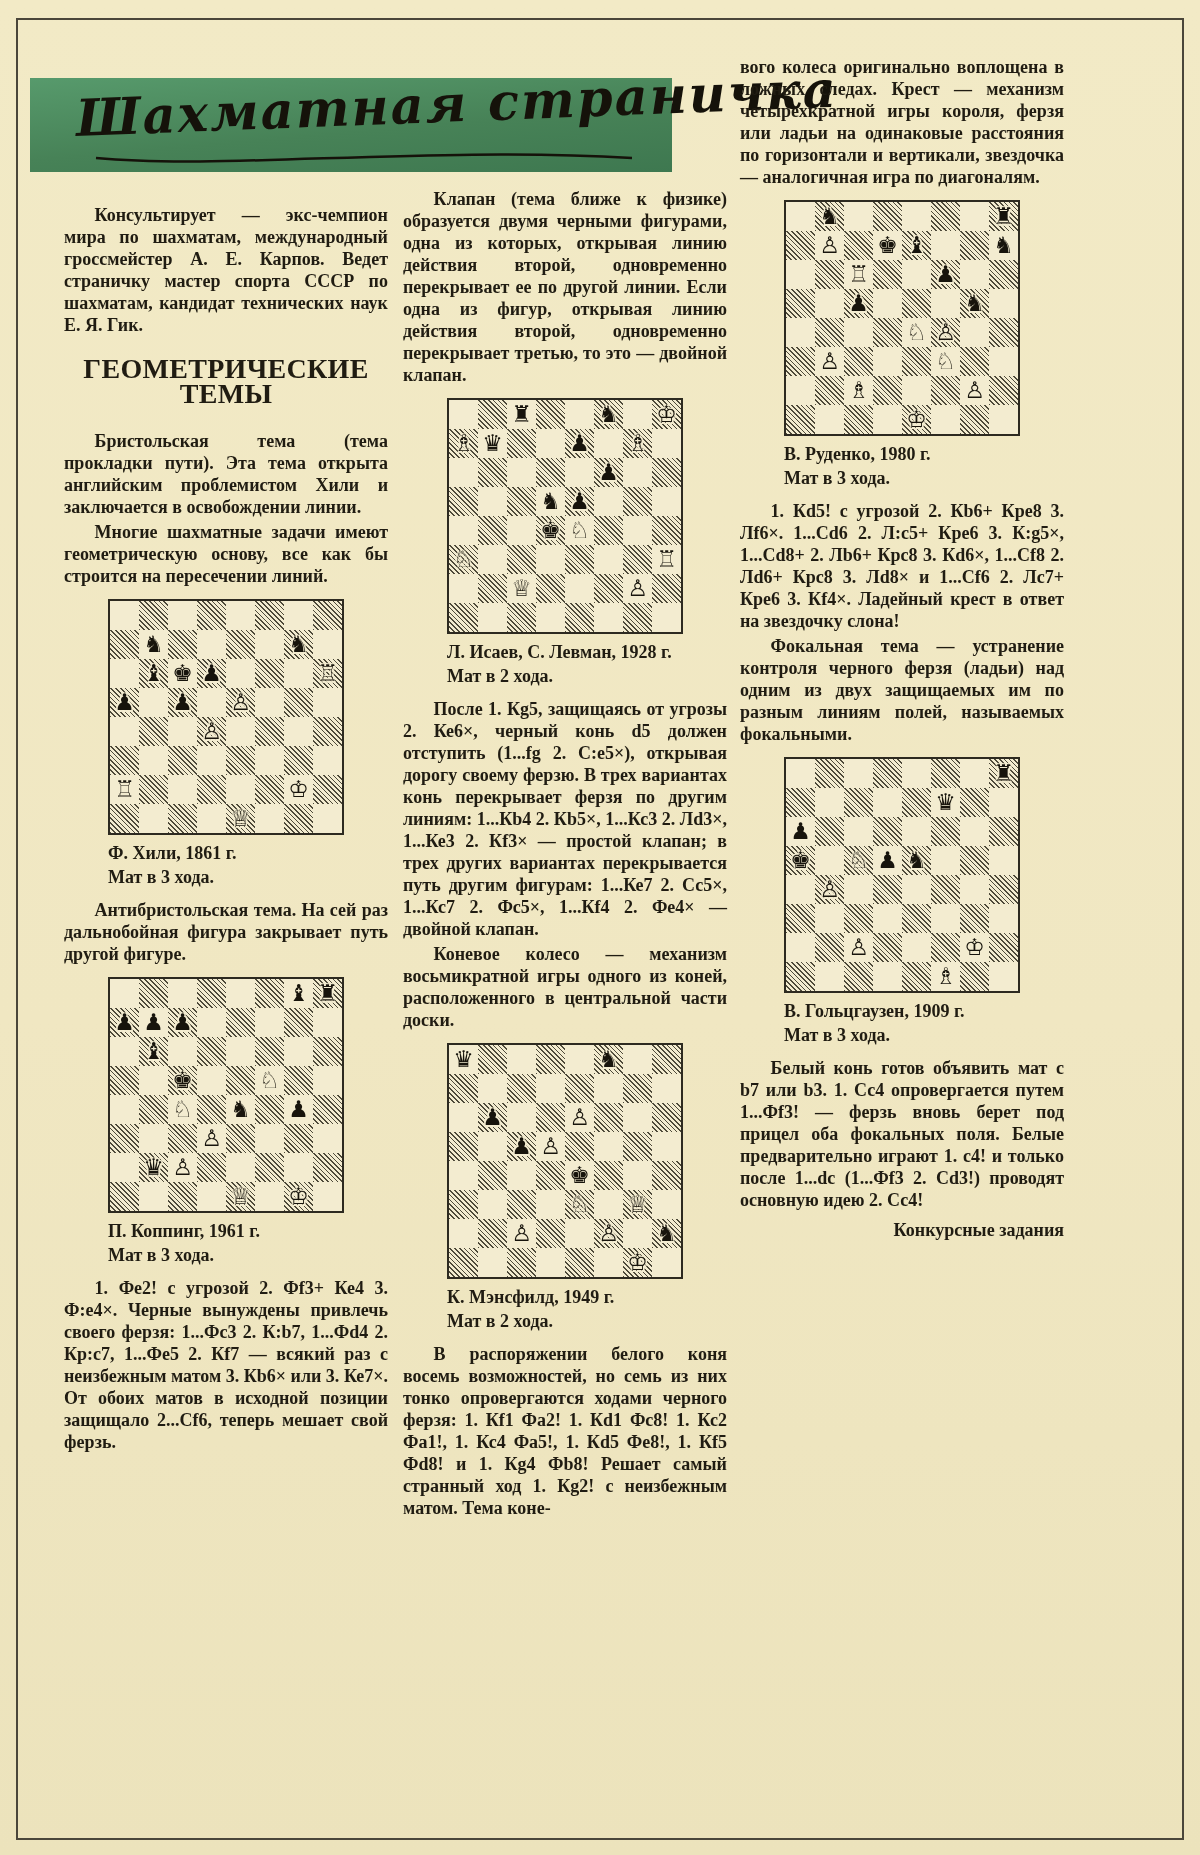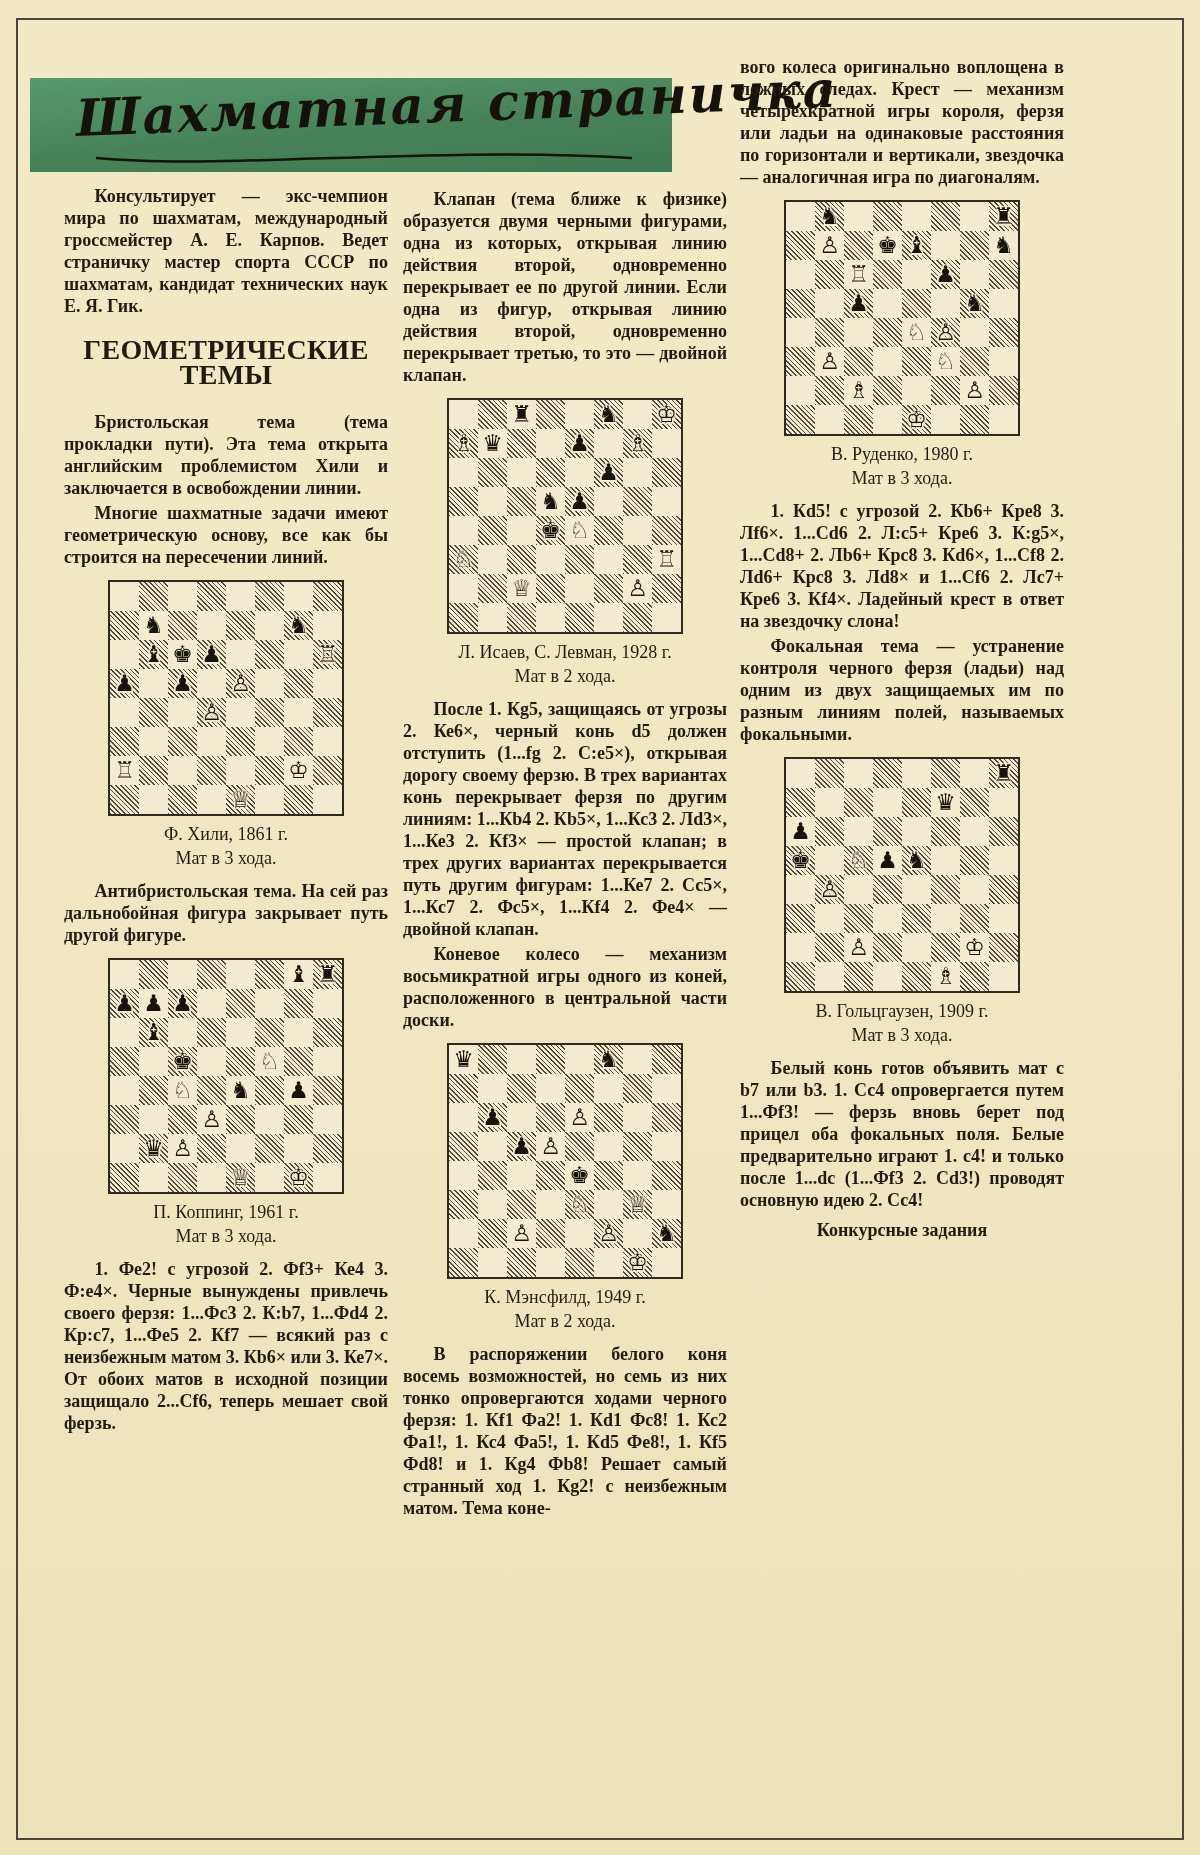--- a/index.html
+++ b/index.html
@@ -23,30 +23,30 @@
     font-family:"DejaVu Serif",serif; font-style:italic; font-weight:700;
     font-size:51px; letter-spacing:2px; color:#15120a;
     transform:rotate(-2.2deg); transform-origin:left center;
   }
   .banner-swash { position:absolute; left:64px; bottom:4px; }
   
   .col {
     position:absolute; width:324px; text-align:justify;
     font-size:18px; line-height:22px; font-weight:700;
   }
-  .col1 { left:64px;  top:185px; }
+  .col1 { left:64px;  top:204px; }
   .col2 { left:403px; top:188px; }
   .col3 { left:740px; top:56px;  }
   .col p { margin:0 0 3px; text-indent:1.7em; }
   .col p.noindent { text-indent:0; }
   h2.sec {
     font-size:28px; line-height:25px; margin:20px 0 24px;
     letter-spacing:.3px; text-align:center;
   }
-  .contest-title { text-align:center; text-indent:0 !important; margin:8px 0 4px !important; }
+  .contest-title { text-align:right; text-indent:0 !important; margin:8px 0 4px !important; }
   .closing { font-style:italic; }
   
   .diagram { width:236px; margin:12px auto 8px; }
   .board {
     display:grid; grid-template-columns:repeat(8,29px); grid-auto-rows:29px;
     width:232px; border:2px solid #2d2a20; background:#f3ecd0;
   }
   .sq {
     width:29px; height:29px; text-align:center;
     font-family:"DejaVu Sans",sans-serif; font-size:23px; line-height:29px;
@@ -55,21 +55,21 @@
   .sq.light { background:#f3ecd0; }
   .sq.dark  {
     background-color:#f3ecd0;
     background-image:repeating-linear-gradient(45deg,#4e4a3a 0 1.2px,transparent 1.2px 3.4px);
   }
   .sq.white-piece, .sq.black-piece {
     text-shadow:-1.5px -1.5px 0 #f3ecd0, 1.5px -1.5px 0 #f3ecd0,
                 -1.5px 1.5px 0 #f3ecd0, 1.5px 1.5px 0 #f3ecd0,
                 0 0 3px #f3ecd0;
   }
-  .caption { text-align:center; font-weight:400; font-size:18px; line-height:24px; margin:6px 0 10px; }
+  .caption { text-align:left; font-weight:700; font-size:18px; line-height:24px; margin:6px 0 10px; }
   .caption .line { display:block; }
 </style>
 </head>
 <body>
 
 <div class="page">
   <div class="frame"></div>
 
   <div class="banner">
     <div class="banner-script">Шахматная страничка</div>

